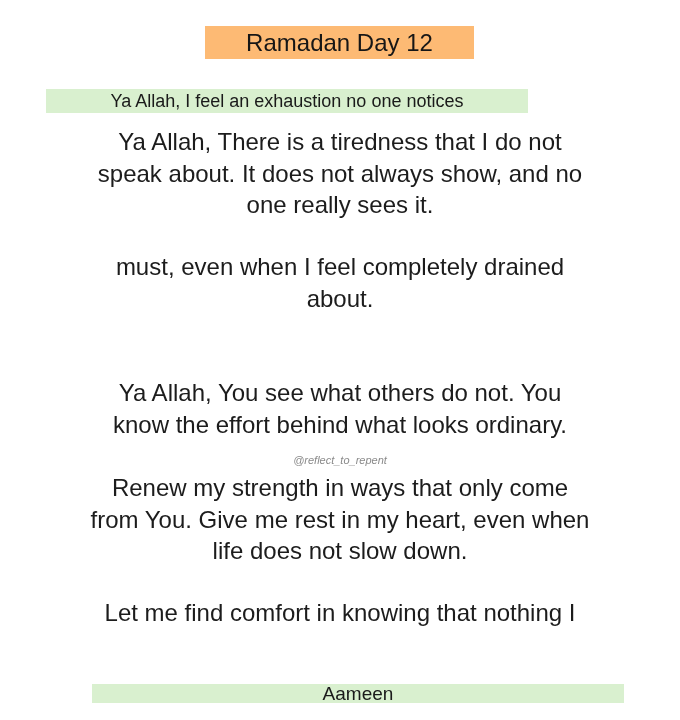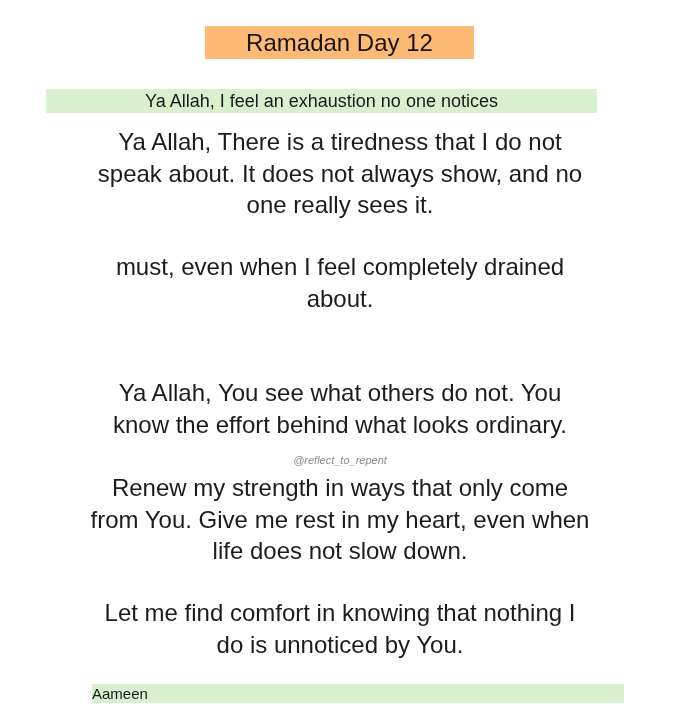--- a/index.html
+++ b/index.html
@@ -15,21 +15,21 @@
     left: 205px; top: 26px; width: 269px; height: 33px;
     background: #fdba74;
     font-family: "Liberation Sans", sans-serif;
     font-size: 24px;
     line-height: 33px;
     text-align: center;
     color: #161616;
   }
   .subtitle-bar {
     position: absolute;
-    left: 46px; top: 89px; width: 551px; height: 24px;
+    left: 46px; top: 89px; width: 482px; height: 24px;
     background: #d9f0cf;
     font-family: "Liberation Sans", sans-serif;
     font-size: 18px;
     line-height: 24px;
     text-align: center;
     color: #1a1a1a;
   }
   .para {
     position: absolute;
     left: 60px; width: 560px;
@@ -47,22 +47,23 @@
     font-style: italic;
     font-size: 11px;
     color: #8a8a8a;
     text-align: center;
   }
   .footer-bar {
     position: absolute;
     left: 92px; top: 684px; width: 532px; height: 19px;
     background: #d9f0cf;
     font-family: "Liberation Sans", sans-serif;
-    font-size: 15px;
+    font-size: 19px;
     line-height: 19px;
+    text-align: center;
     color: #1a1a1a;
   }
 </style>
 </head>
 <body>
 
 <div class="title-box">Ramadan Day 12</div>
 
 <div class="subtitle-bar">Ya Allah, I feel an exhaustion no one notices</div>
 
@@ -85,16 +86,15 @@
 <div class="watermark">@reflect_to_repent</div>
 
 <div class="para" style="top:472px;">
   <span class="line">Renew my strength in ways that only come</span>
   <span class="line">from You. Give me rest in my heart, even when</span>
   <span class="line">life does not slow down.</span>
 </div>
 
 <div class="para" style="top:597px;">
   <span class="line">Let me find comfort in knowing that nothing I</span>
-  <span class="line">do is unnoticed by You.</span>
 </div>
 
 <div class="footer-bar">Aameen</div>
 
 </body></html>

